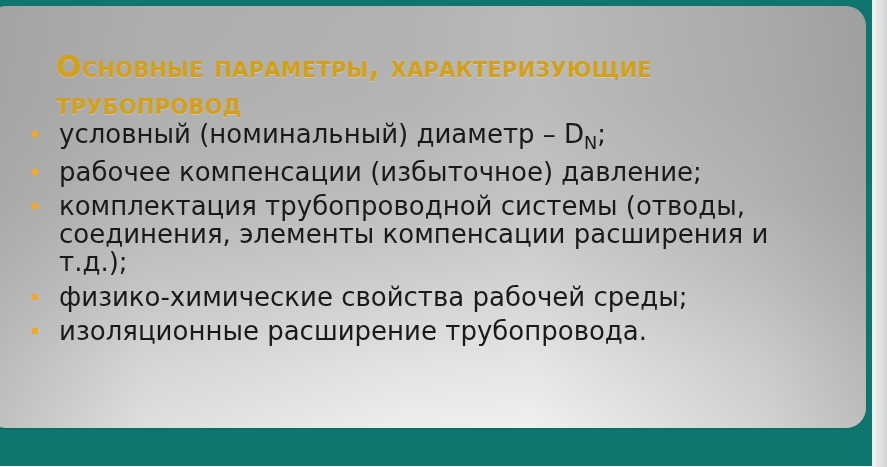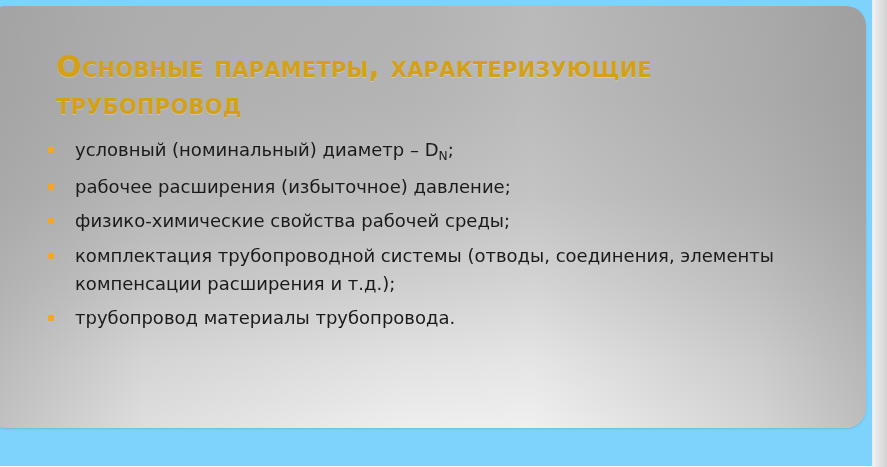--- a/index.html
+++ b/index.html
@@ -11,21 +11,21 @@
     width: 887px;
     height: 467px;
     overflow: hidden;
     font-family: "DejaVu Sans", sans-serif;
   }
 
   .screen {
     position: relative;
     width: 887px;
     height: 466px;
-    background: #7dd3fc;
+    background: #0f766e;
     text-decoration: underline;
   }
 
   
   .slide {
     position: absolute;
     left: -14px;
     top: 6px;
     width: 880px;
     height: 422px;
@@ -77,25 +77,25 @@
     text-shadow: 0 1px 0 rgba(255,255,255,0.25);
   }
 
   
   .bullet-list {
     position: absolute;
     left: 42px;
     top: 114px;
     width: 800px;
     list-style: none;
-    margin: 16px;
+    margin: 0;
     padding: 0;
     color: #1a1a1a;
     font-family: "DejaVu Sans", sans-serif;
-    font-size: 18px;
+    font-size: 26px;
     line-height: 28px;
   }
   .bullet-item {
     position: relative;
     padding-left: 31px;
     margin-bottom: 6.5px;
   }
   .bullet-marker {
     position: absolute;
     left: 4px;
@@ -124,33 +124,33 @@
 
     <h1 class="slide-title">Основные параметры, характеризующие трубопровод</h1>
 
     <ul class="bullet-list">
         <li class="bullet-item">
           <span class="bullet-marker"></span>
           <span class="bullet-text">условный (номинальный) диаметр – D<sub>N</sub>;</span>
         </li>
         <li class="bullet-item">
           <span class="bullet-marker"></span>
-          <span class="bullet-text">рабочее расширения (избыточное) давление;</span>
+          <span class="bullet-text">рабочее компенсации (избыточное) давление;</span>
+        </li>
+        <li class="bullet-item">
+          <span class="bullet-marker"></span>
+          <span class="bullet-text">комплектация трубопроводной системы (отводы, соединения, элементы компенсации расширения и т.д.);</span>
         </li>
         <li class="bullet-item">
           <span class="bullet-marker"></span>
           <span class="bullet-text">физико-химические свойства рабочей среды;</span>
         </li>
         <li class="bullet-item">
           <span class="bullet-marker"></span>
-          <span class="bullet-text">комплектация трубопроводной системы (отводы, соединения, элементы компенсации расширения и т.д.);</span>
-        </li>
-        <li class="bullet-item">
-          <span class="bullet-marker"></span>
-          <span class="bullet-text">трубопровод материалы трубопровода.</span>
+          <span class="bullet-text">изоляционные расширение трубопровода.</span>
         </li>
       </ul>
 
   </div>
 
   <div class="scroll-strip"></div>
 
 </div>
 
 </body></html>

